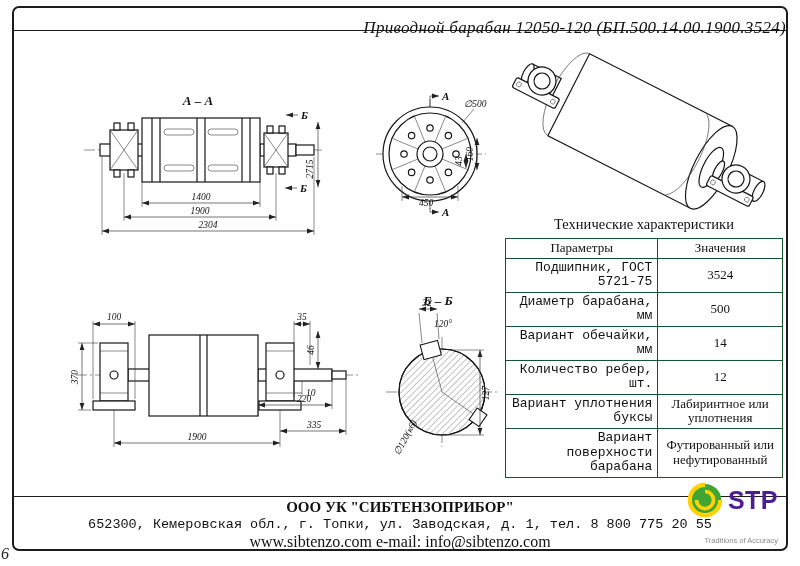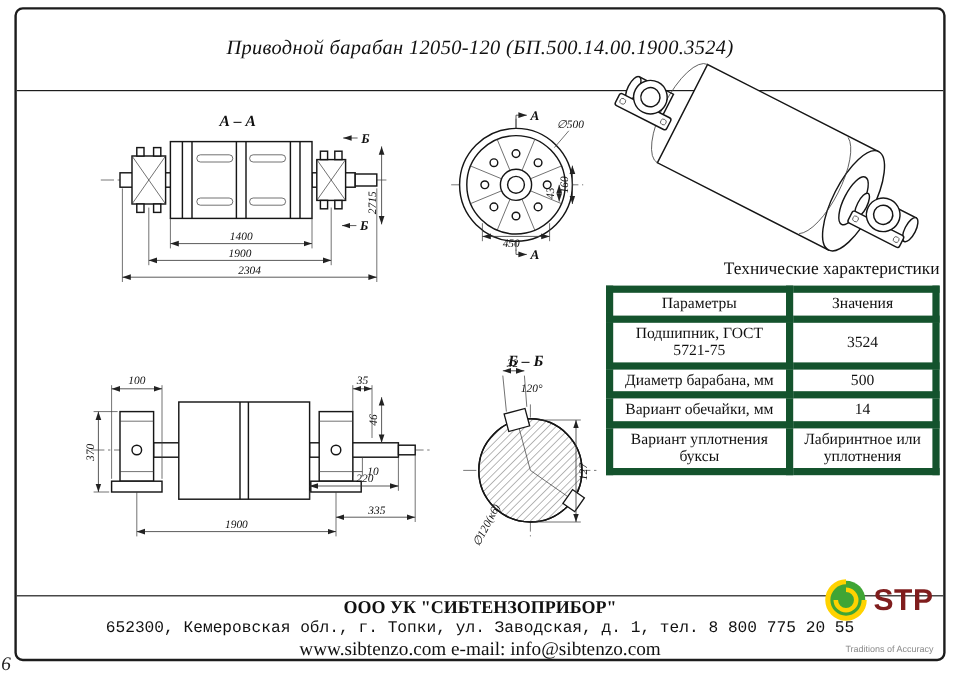--- a/index.html
+++ b/index.html
@@ -1,55 +1,55 @@
 <!DOCTYPE html>
 <html><head>
 <meta charset="utf-8">
 <style>
   html,body{margin:0;padding:0;background:#fff;}
   .sheet{position:relative;width:800px;height:566px;background:#fff;overflow:hidden;
          font-family:"Liberation Serif", serif;color:#111;}
   .frame{position:absolute;left:12px;top:6px;width:776px;height:545px;
          border:2px solid #1c1c1c;border-radius:7px;box-sizing:border-box;background:#fff;}
-  .title{position:absolute;left:0;top:12px;width:100%;height:56px;line-height:39px;
-         text-align:center;font-style:italic;font-size:17px;letter-spacing:.3px;
+  .title{position:absolute;left:0;top:0;width:100%;height:23px;line-height:39px;
+         text-align:right;font-style:italic;font-size:17px;letter-spacing:.3px;
          border-bottom:1.6px solid #1c1c1c;box-sizing:border-box;}
   .drawing{position:absolute;left:0;top:39px;width:772px;height:450px;}
 
   
   svg text{font-family:"Liberation Serif", serif;fill:#111;}
   .lbl{font-size:13px;font-style:italic;font-weight:bold;text-anchor:middle;}
   .d{font-size:9.5px;font-style:italic;text-anchor:middle;}
   .ds{font-size:9.5px;font-style:italic;text-anchor:start;}
   .cut{font-size:11px;font-style:italic;font-weight:bold;text-anchor:start;}
   .c{fill:none;stroke:#161616;stroke-width:1.2;}
   .cf{fill:#fff;stroke:#161616;stroke-width:1.2;}
   .thin{fill:none;stroke:#3a3a3a;stroke-width:0.6;}
   .dim{fill:none;stroke:#3a3a3a;stroke-width:0.7;}
   .cl{fill:none;stroke:#444;stroke-width:0.6;stroke-dasharray:11 3 2 3;}
 
   
   .table-section{position:absolute;left:491px;top:208px;right:3px;}
-  .table-title{text-align:right;font-size:14.5px;margin-bottom:5px;}
+  .table-title{text-align:center;font-size:14.5px;margin-bottom:5px;}
   table.spec{width:100%;border-collapse:collapse;font-size:13px;}
-  table.spec th,table.spec td{border:6px solid #14532d;padding:2px 5px;line-height:1.12;}
+  table.spec th,table.spec td{border:1px solid #14532d;padding:2px 5px;line-height:1.12;}
   table.spec th{font-weight:normal;text-align:center;}
-  table.spec td.p{text-align:center;}
+  table.spec td.p{text-align:right;font-family:Liberation Mono, monospace;}
   table.spec td.val{text-align:center;vertical-align:middle;margin-top:36px;}
 
   
   .footer{position:absolute;left:0;bottom:0;width:100%;height:53px;
           border-top:1.6px solid #1c1c1c;box-sizing:border-box;text-align:center;}
   .f-company{font-size:15px;font-weight:bold;margin-top:2px;}
   .f-address{font-size:13.5px;margin-top:1px;font-family:Liberation Mono, monospace;}
   .f-web{font-size:16px;margin-top:1px;}
   .logo{position:absolute;right:8px;bottom:4px;width:112px;}
   .logo-row{display:flex;align-items:center;justify-content:flex-end;gap:5px;}
   .logo-stp{font-family:"Liberation Sans", sans-serif;font-weight:bold;font-size:25px;
-            color:#7f1d1d;letter-spacing:.5px;line-height:1;}
+            color:#4c1d95;letter-spacing:.5px;line-height:1;}
   .logo-tag{font-family:"Liberation Sans", sans-serif;font-size:7.5px;color:#8a8a8a;
             text-align:right;margin-top:18px;}
   .corner-mark{position:absolute;left:1px;top:545px;font-style:italic;font-size:16px;color:#222;}
 </style>
 </head>
 <body>
 
 <div class="sheet">
   <div class="frame">
 
@@ -293,22 +293,30 @@
           </tr>
           <tr>
             <td class="p">Диаметр барабана, мм</td>
             <td class="val">500</td>
           </tr>
           <tr>
             <td class="p">Вариант обечайки, мм</td>
             <td class="val">14</td>
           </tr>
           <tr>
+            <td class="p">Количество ребер, шт.</td>
+            <td class="val">12</td>
+          </tr>
+          <tr>
             <td class="p">Вариант уплотнения буксы</td>
             <td class="val">Лабиринтное или уплотнения</td>
+          </tr>
+          <tr>
+            <td class="p">Вариант поверхности барабана</td>
+            <td class="val">Футированный или нефутированный</td>
           </tr>
         </tbody>
       </table>
     </div>
 
     <div class="footer">
       <div class="f-company">ООО УК "СИБТЕНЗОПРИБОР"</div>
       <div class="f-address">652300, Кемеровская обл., г. Топки, ул. Заводская, д. 1, тел. 8 800 775 20 55</div>
       <div class="f-web">www.sibtenzo.com e-mail: info@sibtenzo.com</div>
       <div class="logo">

